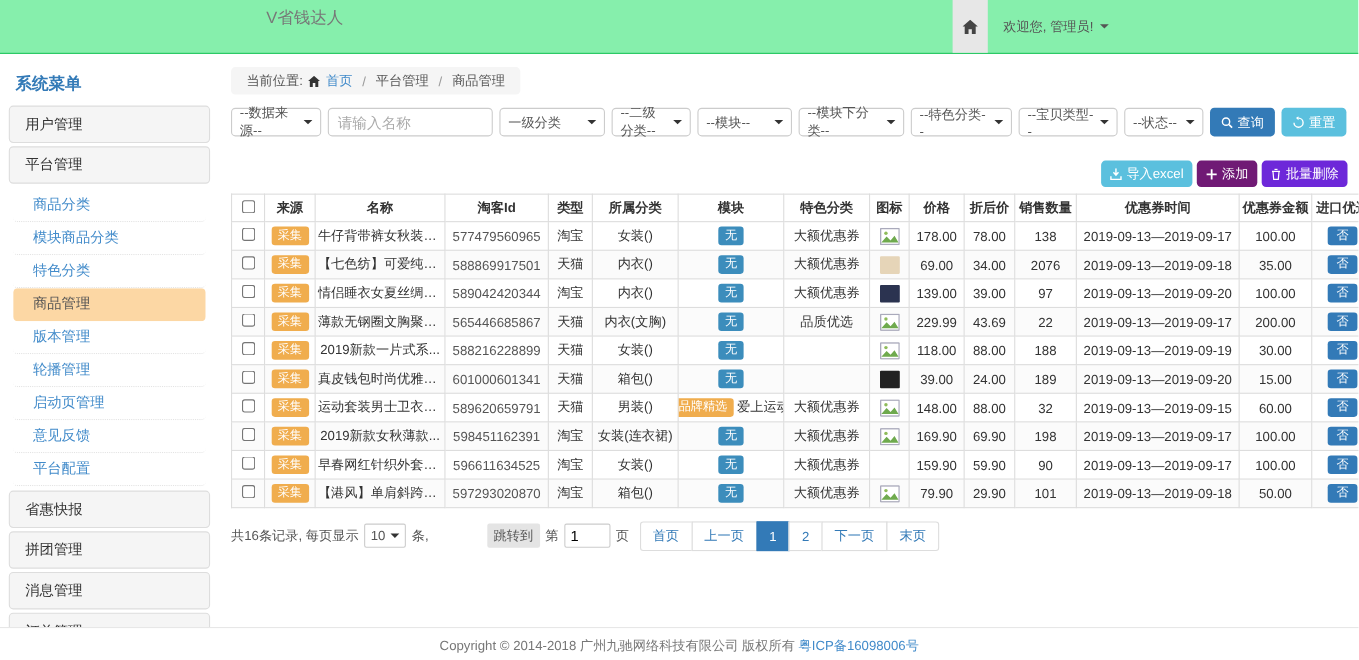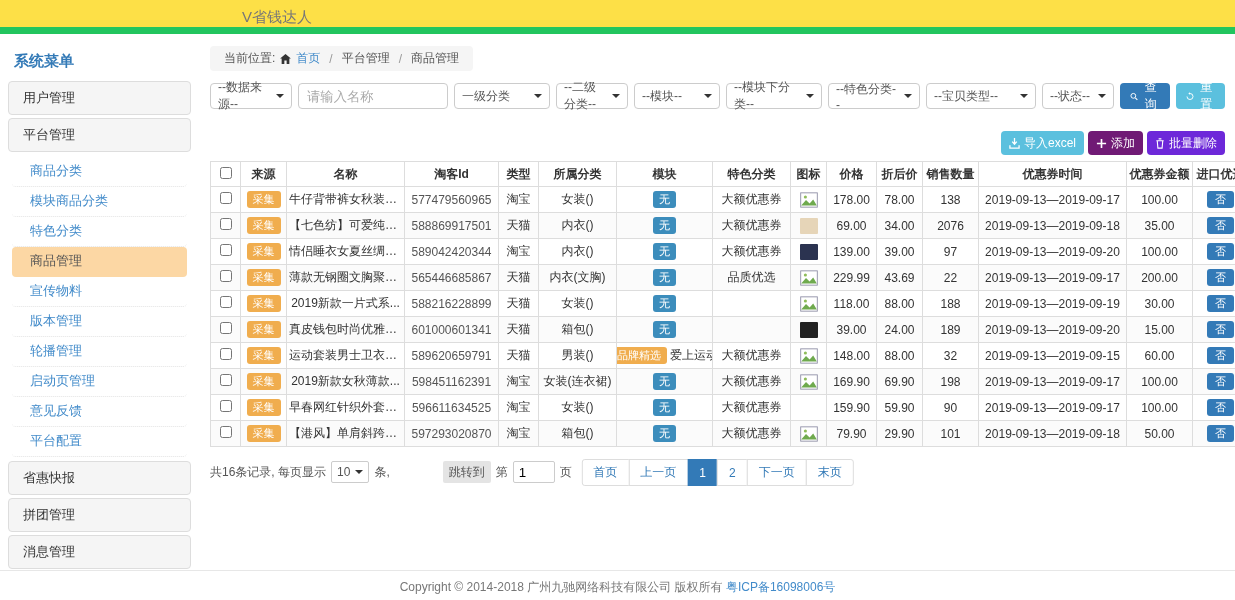--- a/index.html
+++ b/index.html
@@ -1,19 +1,19 @@
 <!DOCTYPE html>
 <html><head>
 <meta charset="utf-8">
 <style>
   * { margin:0; padding:0; box-sizing:border-box; }
   html,body { width:1235px; height:600px; overflow:hidden; background:#fff;
     font-family:"Liberation Sans","DejaVu Sans",sans-serif; font-size:12px; color:#333; }
   
-  .topbar { position:relative; height:34px; background:#fde047; border-bottom:7px solid #22c55e; }
+  .topbar { position:relative; height:49px; background:#86efac; border-bottom:1px solid #22c55e; }
   .brand { position:absolute; left:242px; top:0; line-height:34px; font-size:15px; color:#777; }
   .topbar-right { position:absolute; left:866px; top:0; height:100%; display:flex; align-items:stretch; }
   .home-box { width:32px; display:flex; align-items:center; justify-content:center; background:#e7e7e7; cursor:pointer; }
   .welcome { display:flex; align-items:center; gap:6px; padding:0 14px; color:#555; cursor:pointer; }
   .caret-down { width:0; height:0; border-left:4px solid transparent; border-right:4px solid transparent; border-top:4px solid #555; }
   
   .layout { display:flex; height:536px; }
   
   .sidebar { width:183px; margin:10px 0 0 8px; flex:none; }
   .sidebar-title { color:#337ab7; font-weight:bold; font-size:15px; padding:8px 6px 10px 6px; }
@@ -79,34 +79,44 @@
   .footer { position:absolute; left:0; bottom:0; width:1235px; height:30px; border-top:1px solid #e7e7e7;
     background:#fff; text-align:center; padding-top:8px; color:#777; }
   .footer a { color:#428bca; text-decoration:none; cursor:pointer; }
   input[type=checkbox]{ width:12px; height:12px; }
 </style>
 </head>
 <body>
 
 <header class="topbar">
   <div class="brand">V省钱达人</div>
+  <div class="topbar-right">
+    <div class="home-box">
+      <svg width="14" height="13" viewBox="0 0 14 13">
+          <path d="M7 0 L14 6 H12 V13 H8.5 V8.5 H5.5 V13 H2 V6 H0 Z" fill="#444"></path>
+        </svg>
+    </div>
+    <div class="welcome">
+      <span>欢迎您, 管理员!</span>
+      <span class="caret-down"></span>
+    </div>
+  </div>
 </header>
 
 <div class="layout">
   <aside class="sidebar">
     <div class="sidebar-title">系统菜单</div>
     <div id="sidebar-menu">
         <div class="side-group">用户管理</div>
         <div class="side-group">平台管理</div>
         <div class="submenu">
           <span class="submenu-item">商品分类</span>
           <span class="submenu-item">模块商品分类</span>
           <span class="submenu-item">特色分类</span>
           <span class="submenu-item active">商品管理</span>
-          <span class="submenu-item">宣传物料</span>
           <span class="submenu-item">版本管理</span>
           <span class="submenu-item">轮播管理</span>
           <span class="submenu-item">启动页管理</span>
           <span class="submenu-item">意见反馈</span>
           <span class="submenu-item">平台配置</span>
         </div>
         <div class="side-group">省惠快报</div>
         <div class="side-group">拼团管理</div>
         <div class="side-group">消息管理</div>
         <div class="side-group">订单管理</div>
@@ -147,21 +157,21 @@
           <span class="caret"></span>
         </div>
       <div class="sel" style="width:96px">
           <span>--模块下分类--</span>
           <span class="caret"></span>
         </div>
       <div class="sel" style="width:92px">
           <span>--特色分类--</span>
           <span class="caret"></span>
         </div>
-      <div class="sel" style="width:110px">
+      <div class="sel" style="width:90px">
           <span>--宝贝类型--</span>
           <span class="caret"></span>
         </div>
       <div class="sel" style="width:72px">
           <span>--状态--</span>
           <span class="caret"></span>
         </div>
       <button class="btn btn-query">
         <svg width="11" height="11" viewBox="0 0 12 12">
             <circle cx="5" cy="5" r="3.6" fill="none" stroke="#fff" stroke-width="1.4"></circle>

